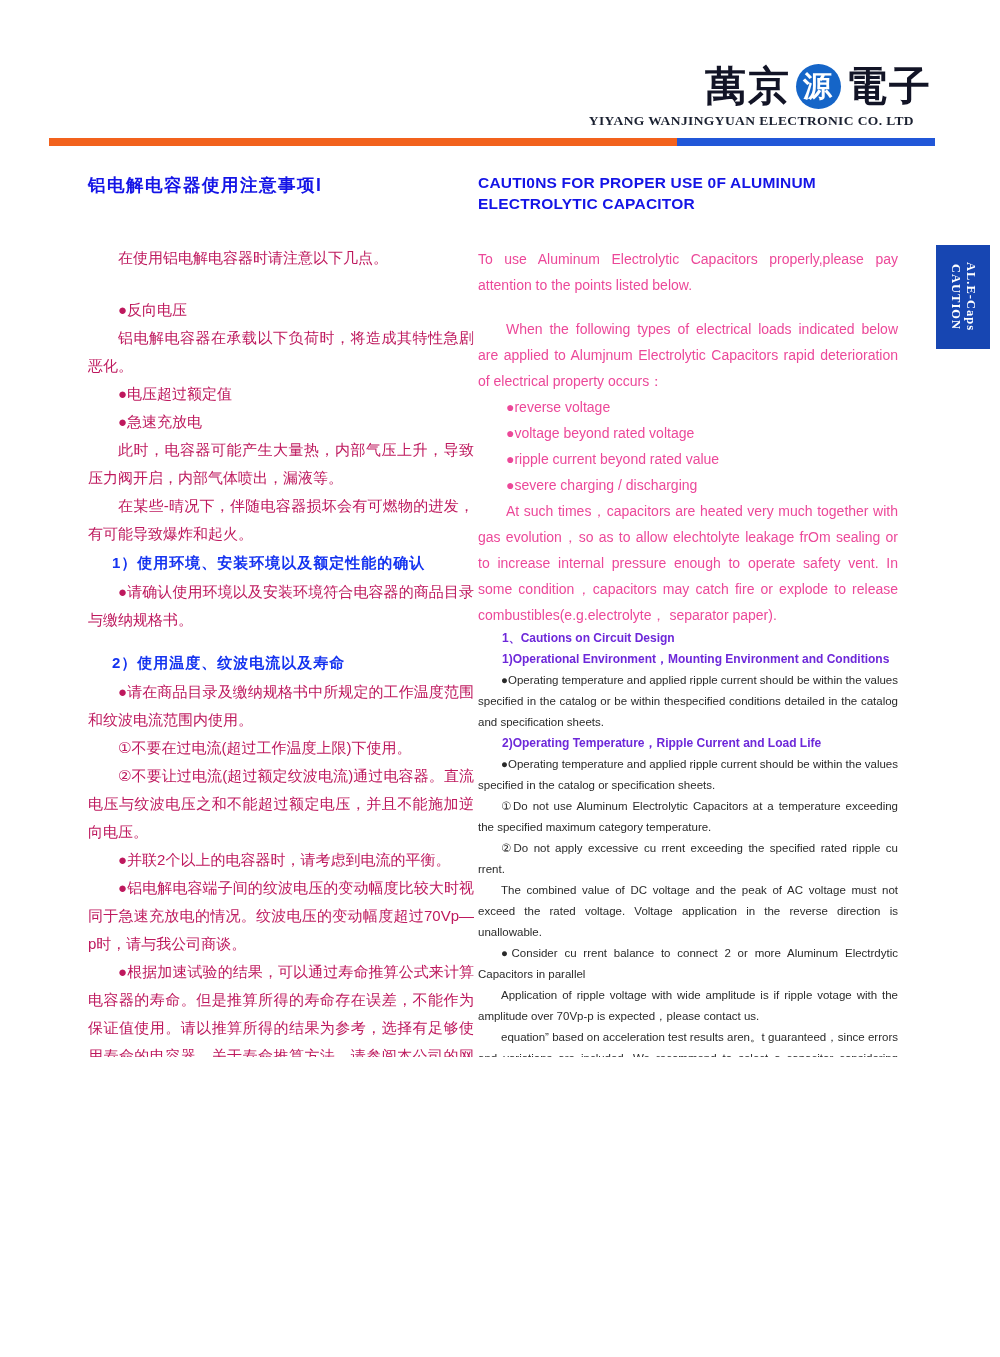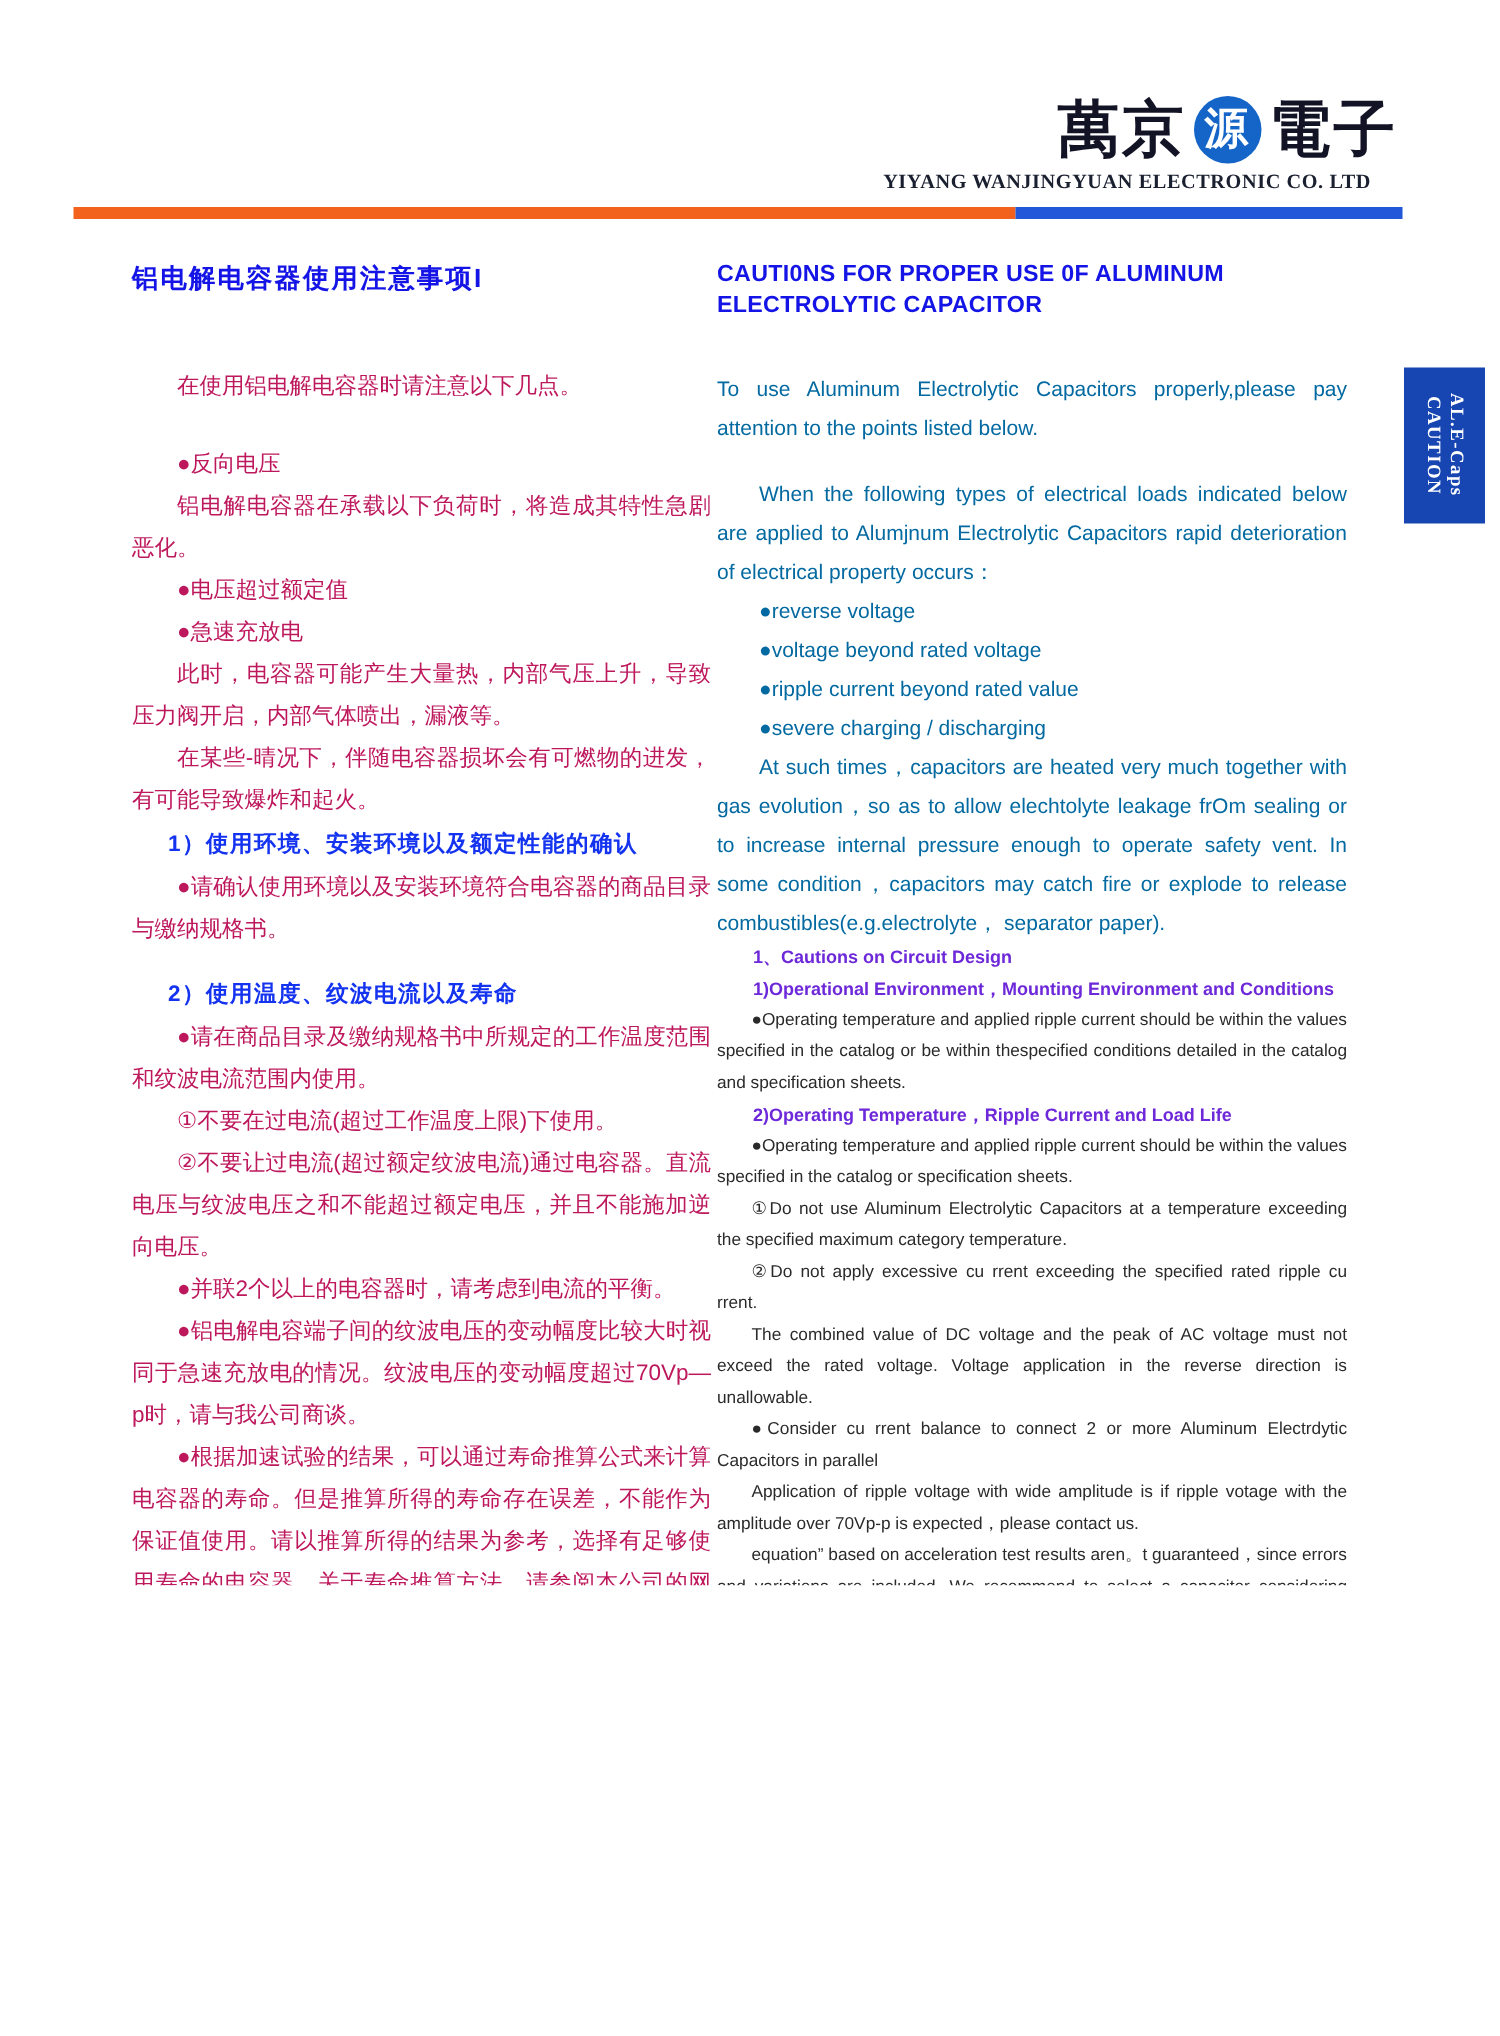--- a/index.html
+++ b/index.html
@@ -27,21 +27,21 @@
             margin:0 0 46px 0;line-height:26px;}
   .cn{font-size:15px;line-height:28px;color:#be185d;margin:0;text-align:justify;text-indent:2em;}
   .cn-h2{font-size:15px;line-height:30px;color:#1433F0;margin:0;font-weight:bold;
          letter-spacing:1px;text-indent:1.6em;}
   .mb-lg{margin-bottom:24px;}
   .mt-xl{margin-top:126px;}
   .mt-md{margin-top:14px;}
 
   .en-title{font-size:15.5px;color:#1414E6;font-weight:bold;margin:0 0 32px 0;
             line-height:21px;letter-spacing:.2px;}
-  .en{font-size:14px;line-height:26px;color:#0369a1;margin:0;text-align:justify;}
+  .en{font-size:14px;line-height:26px;color:#ec4899;margin:0;text-align:justify;}
   .indent{text-indent:2em;}
   .mt-sm{margin-top:18px;}
   .mt-lg{margin-top:52px;}
   .sm{font-size:11.5px;line-height:21px;color:#2a2a2a;margin:0;text-align:justify;}
   .sm-h{font-size:12px;line-height:21px;color:#6d28d9;font-weight:bold;margin:0;text-indent:2em;}
 
   
   .side-tab{position:absolute;top:245px;left:936px;width:54px;height:104px;background:#1746B2;
             display:flex;align-items:center;justify-content:center;}
   .tab-text{writing-mode:vertical-lr;color:#ffffff;font-weight:bold;font-size:12.5px;

